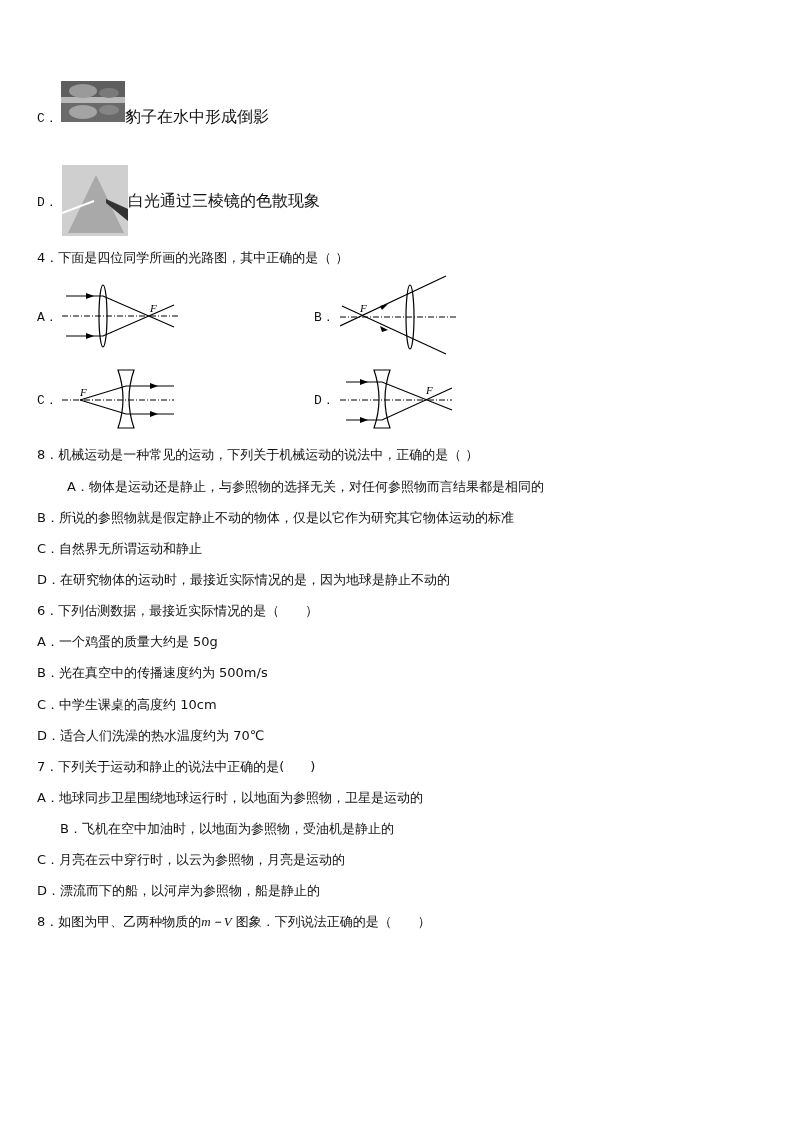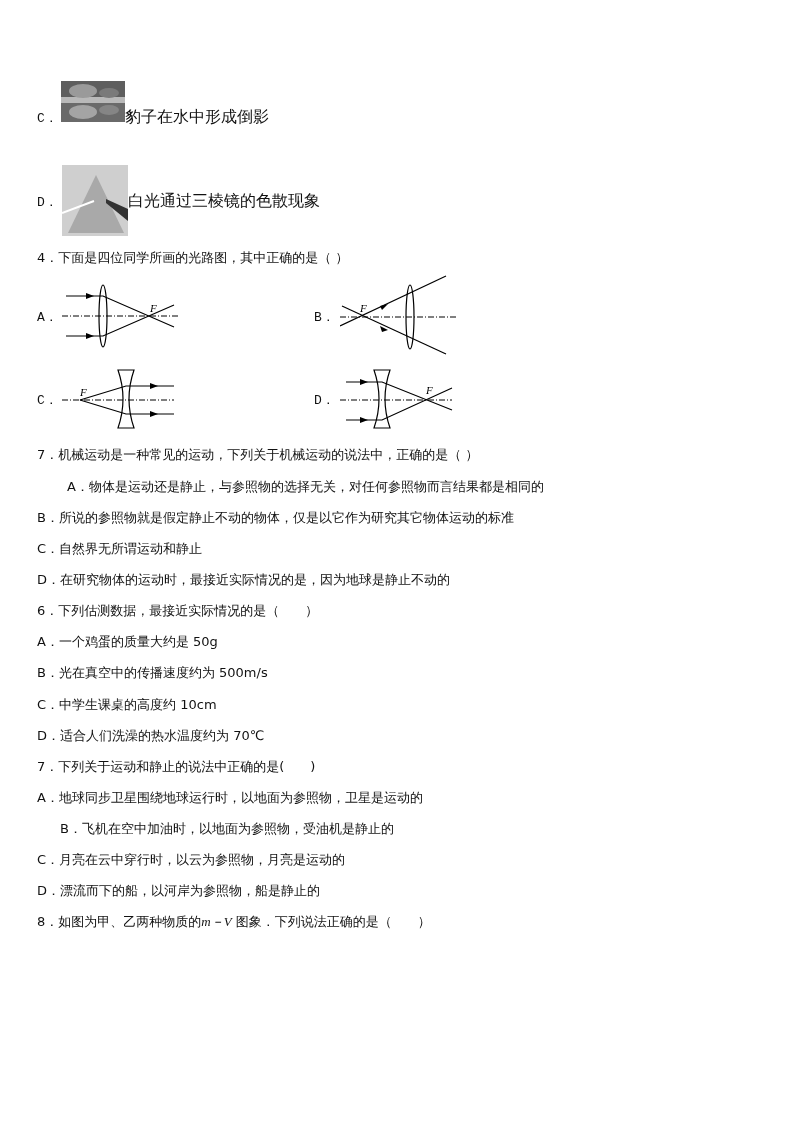--- a/index.html
+++ b/index.html
@@ -80,21 +80,21 @@
 <svg class="diag" style="left:340px; top:368px;" width="116" height="62" viewBox="0 0 116 62">
   <line x1="0" y1="32" x2="112" y2="32" stroke="#000" stroke-width="1" stroke-dasharray="6,2,1,2"></line>
   <path d="M34,2 L50,2 Q40,31 50,60 L34,60 Q44,31 34,2 Z" fill="none" stroke="#000" stroke-width="1.2"></path>
   <polyline points="6,14 42,14 112,42" fill="none" stroke="#000" stroke-width="1.2"></polyline>
   <polyline points="6,52 42,52 112,20" fill="none" stroke="#000" stroke-width="1.2"></polyline>
   <polygon points="20,11 28,14 20,17" fill="#000"></polygon>
   <polygon points="20,49 28,52 20,55" fill="#000"></polygon>
   <text x="86" y="26" font-size="11" font-style="italic" font-family="Liberation Serif, serif">F</text>
 </svg>
 
-<div class="line" style="top:447px;">7．机械运动是一种常见的运动，下列关于机械运动的说法中，正确的是（ ）</div>
+<div class="line" style="top:447px;">8．机械运动是一种常见的运动，下列关于机械运动的说法中，正确的是（ ）</div>
 <div class="line" style="top:479px;margin-left:30px;">A．物体是运动还是静止，与参照物的选择无关，对任何参照物而言结果都是相同的</div>
 <div class="line" style="top:510px;">B．所说的参照物就是假定静止不动的物体，仅是以它作为研究其它物体运动的标准</div>
 <div class="line" style="top:541px;">C．自然界无所谓运动和静止</div>
 <div class="line" style="top:572px;">D．在研究物体的运动时，最接近实际情况的是，因为地球是静止不动的</div>
 
 <div class="line" style="top:603px;">6．下列估测数据，最接近实际情况的是（　　）</div>
 <div class="line" style="top:634px;">A．一个鸡蛋的质量大约是 50g</div>
 <div class="line" style="top:665px;">B．光在真空中的传播速度约为 500m/s</div>
 <div class="line" style="top:697px;">C．中学生课桌的高度约 10cm</div>
 <div class="line" style="top:728px;">D．适合人们洗澡的热水温度约为 70℃</div>

